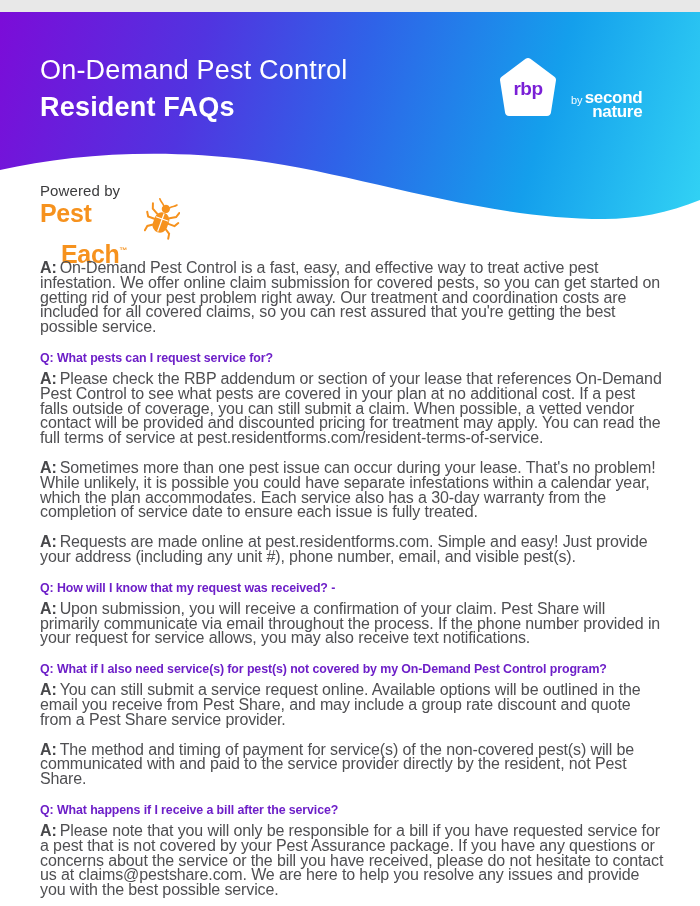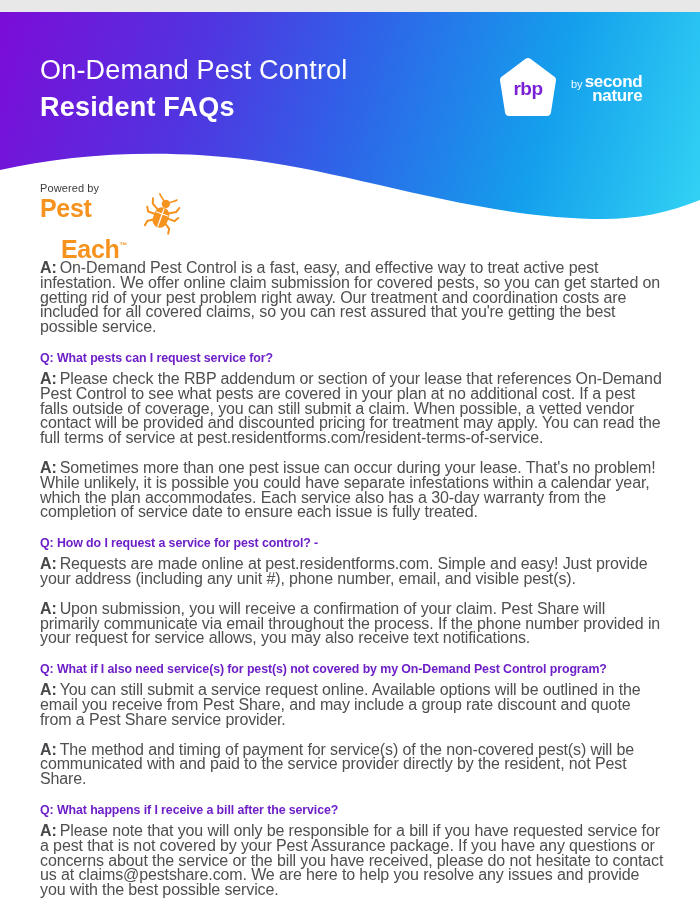--- a/index.html
+++ b/index.html
@@ -10,29 +10,29 @@
     background: #ffffff; overflow: hidden; margin: 12px auto;
   }
 
   
   .header { position: absolute; top: 0; left: 0; width: 700px; height: 230px; }
   .header svg.wave { display: block; }
   .title-block { position: absolute; left: 40px; top: 40px; color: #ffffff; }
   .title-line1 { font-size: 27px; font-weight: 400; line-height: 37px; letter-spacing: 0.2px; }
   .title-line2 { font-size: 27px; font-weight: 700; line-height: 37px; letter-spacing: 0.2px; }
 
-  .brand-block { position: absolute; left: 497px; top: 45px; display: flex; align-items: center; }
+  .brand-block { position: absolute; left: 497px; top: 45px; display: flex; align-items: flex-end; }
   .rbp-logo { width: 62px; height: 62px; }
   .sn-wordmark { display: flex; margin-left: 12px; color: #ffffff; margin-top: 2px; }
   .sn-by { font-size: 11px; font-weight: 400; margin-top: 3px; margin-right: 2px; opacity: 0.95; }
   .sn-name { text-align: right; font-weight: 700; font-size: 17px; line-height: 14px; letter-spacing: -0.3px; }
 
   
   .powered { position: absolute; left: 40px; top: 170px; width: 140px; }
-  .powered-label { font-size: 11px; color: #3b3b3d; letter-spacing: 0.1px; margin-bottom: 2px; }
+  .powered-label { font-size: 15px; color: #3b3b3d; letter-spacing: 0.1px; margin-bottom: 2px; }
   .ps-row1 { display: flex; align-items: flex-start; gap: 48px; }
   .ps-word { color: #f6921e; font-weight: 700; font-size: 25px; line-height: 24px; letter-spacing: -0.3px; }
   .ps-bug { margin-left: 4px; margin-top: -6px; }
   .ps-row2 { margin-left: 21px; margin-top: -1px; white-space: nowrap; }
   .ps-tm { color: #f6921e; font-size: 8px; font-weight: 700; vertical-align: 10px; }
 
   
   .content { position: absolute; left: 40px; top: 249px; width: 626px; }
   .qa { margin-bottom: 15px; }
   .question {
@@ -129,25 +129,25 @@
     <div class="qa">
       <div class="question">Q: What pests can I request service for?</div>
       <p class="answer"><span class="a-label">A:</span><span>Please check the RBP addendum or section of your lease that references On-Demand Pest Control to see what pests are covered in your plan at no additional cost. If a pest falls outside of coverage, you can still submit a claim. When possible, a vetted vendor contact will be provided and discounted pricing for treatment may apply. You can read the full terms of service at pest.residentforms.com/resident-terms-of-service.</span></p>
     </div>
 
     <div class="qa">
       <p class="answer"><span class="a-label">A:</span><span>Sometimes more than one pest issue can occur during your lease. That's no problem! While unlikely, it is possible you could have separate infestations within a calendar year, which the plan accommodates. Each service also has a 30-day warranty from the completion of service date to ensure each issue is fully treated.</span></p>
     </div>
 
     <div class="qa">
-      <div class="question">Q: How do I request a service for pest control? -</div>
       <p class="answer"><span class="a-label">A:</span><span>Requests are made online at pest.residentforms.com. Simple and easy! Just provide your address (including any unit #), phone number, email, and visible pest(s).</span></p>
     </div>
 
     <div class="qa">
+      <div class="question">Q: How will I know that my request was received? -</div>
       <p class="answer"><span class="a-label">A:</span><span>Upon submission, you will receive a confirmation of your claim. Pest Share will primarily communicate via email throughout the process. If the phone number provided in your request for service allows, you may also receive text notifications.</span></p>
     </div>
 
     <div class="qa">
       <div class="question">Q: What if I also need service(s) for pest(s) not covered by my On-Demand Pest Control program?</div>
       <p class="answer"><span class="a-label">A:</span><span>You can still submit a service request online. Available options will be outlined in the email you receive from Pest Share, and may include a group rate discount and quote from a Pest Share service provider.</span></p>
     </div>
 
     <div class="qa">
       <p class="answer"><span class="a-label">A:</span><span>The method and timing of payment for service(s) of the non-covered pest(s) will be communicated with and paid to the service provider directly by the resident, not Pest Share.</span></p>

